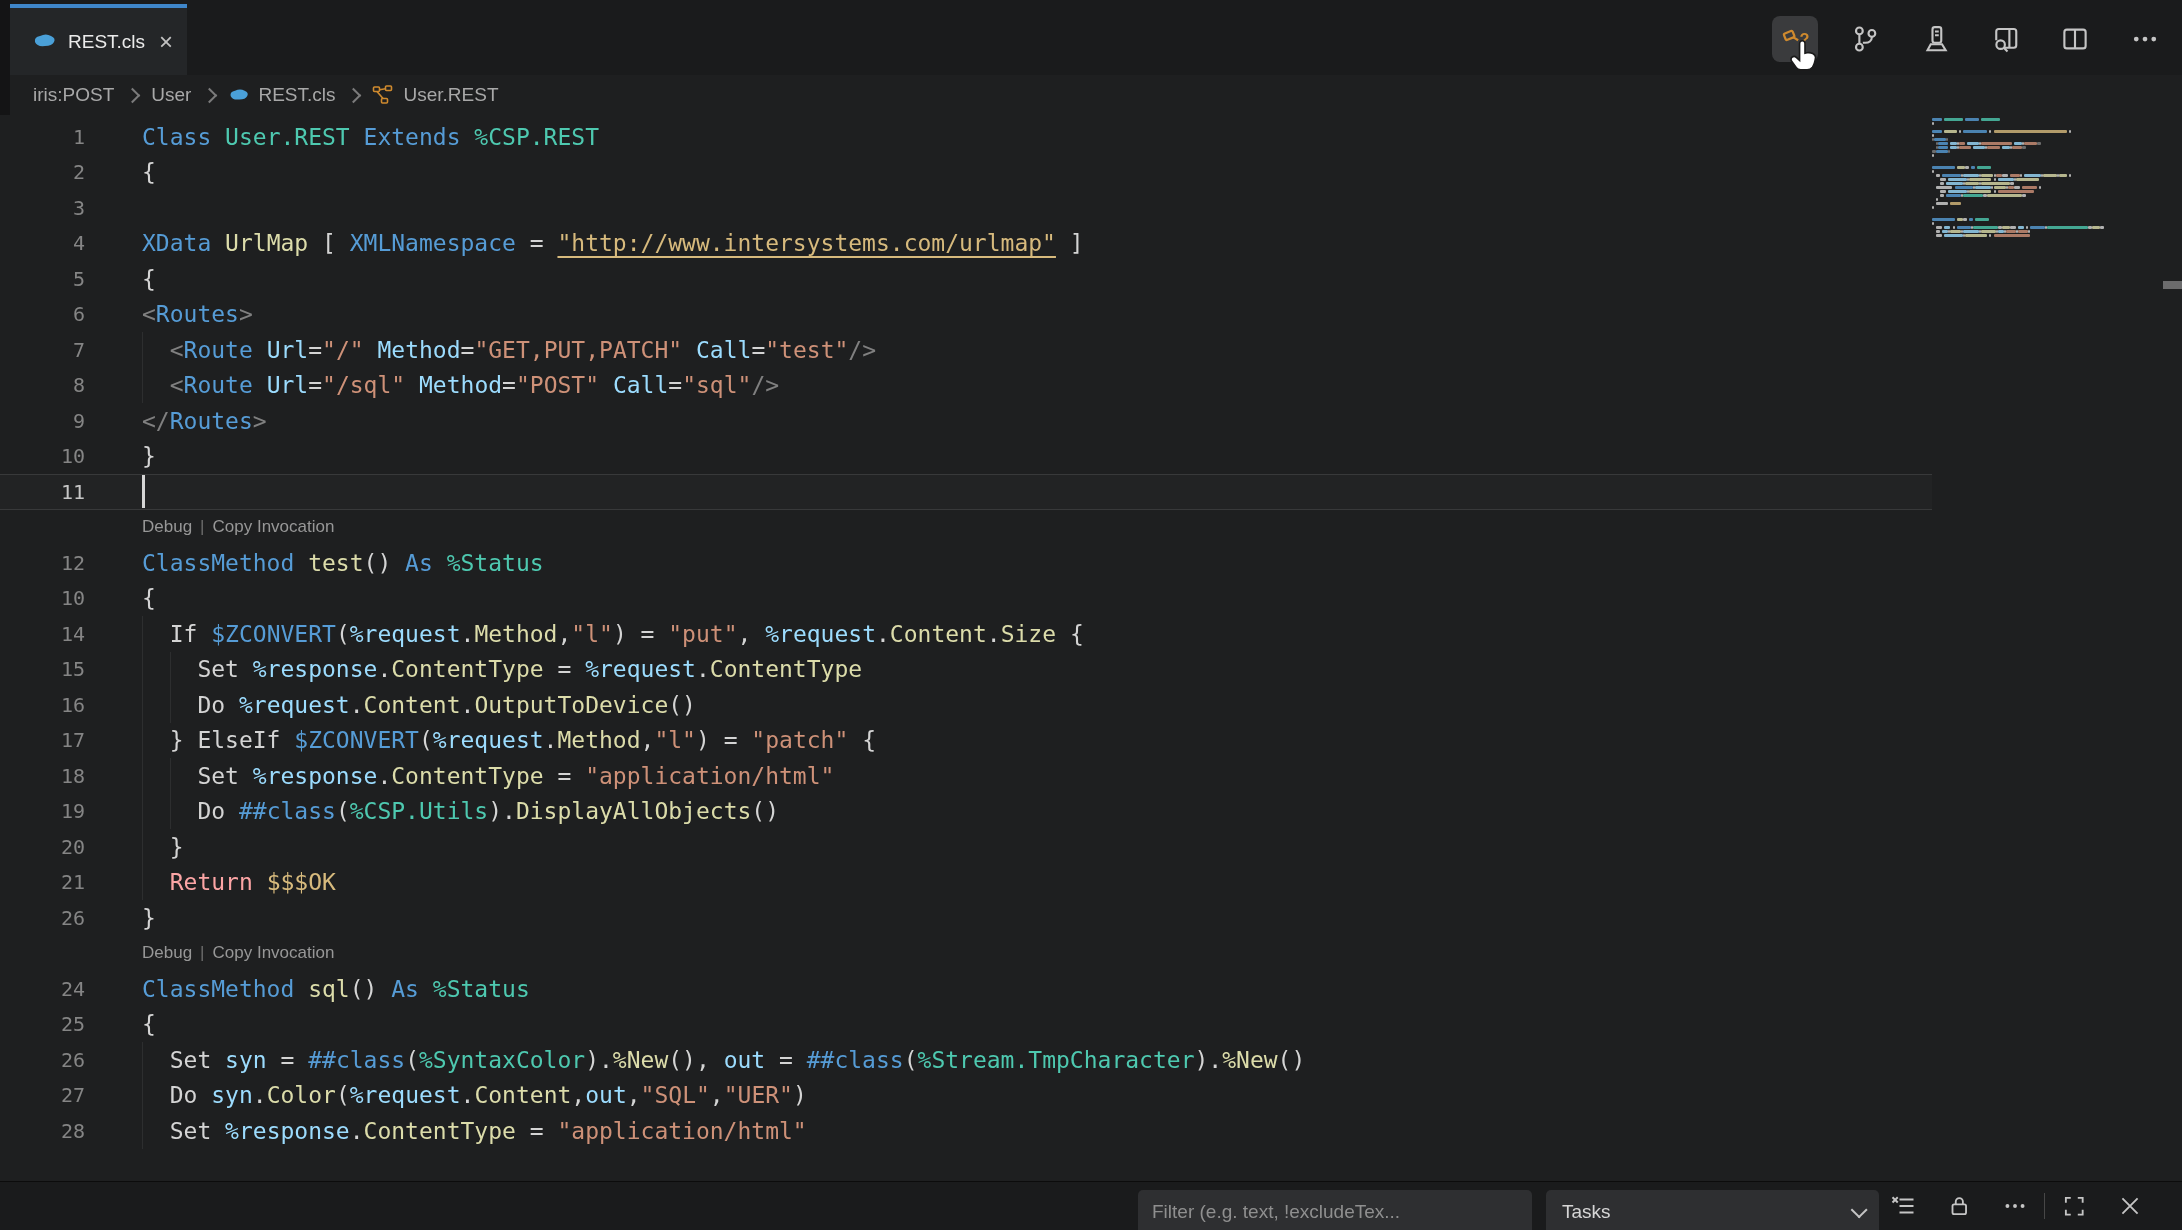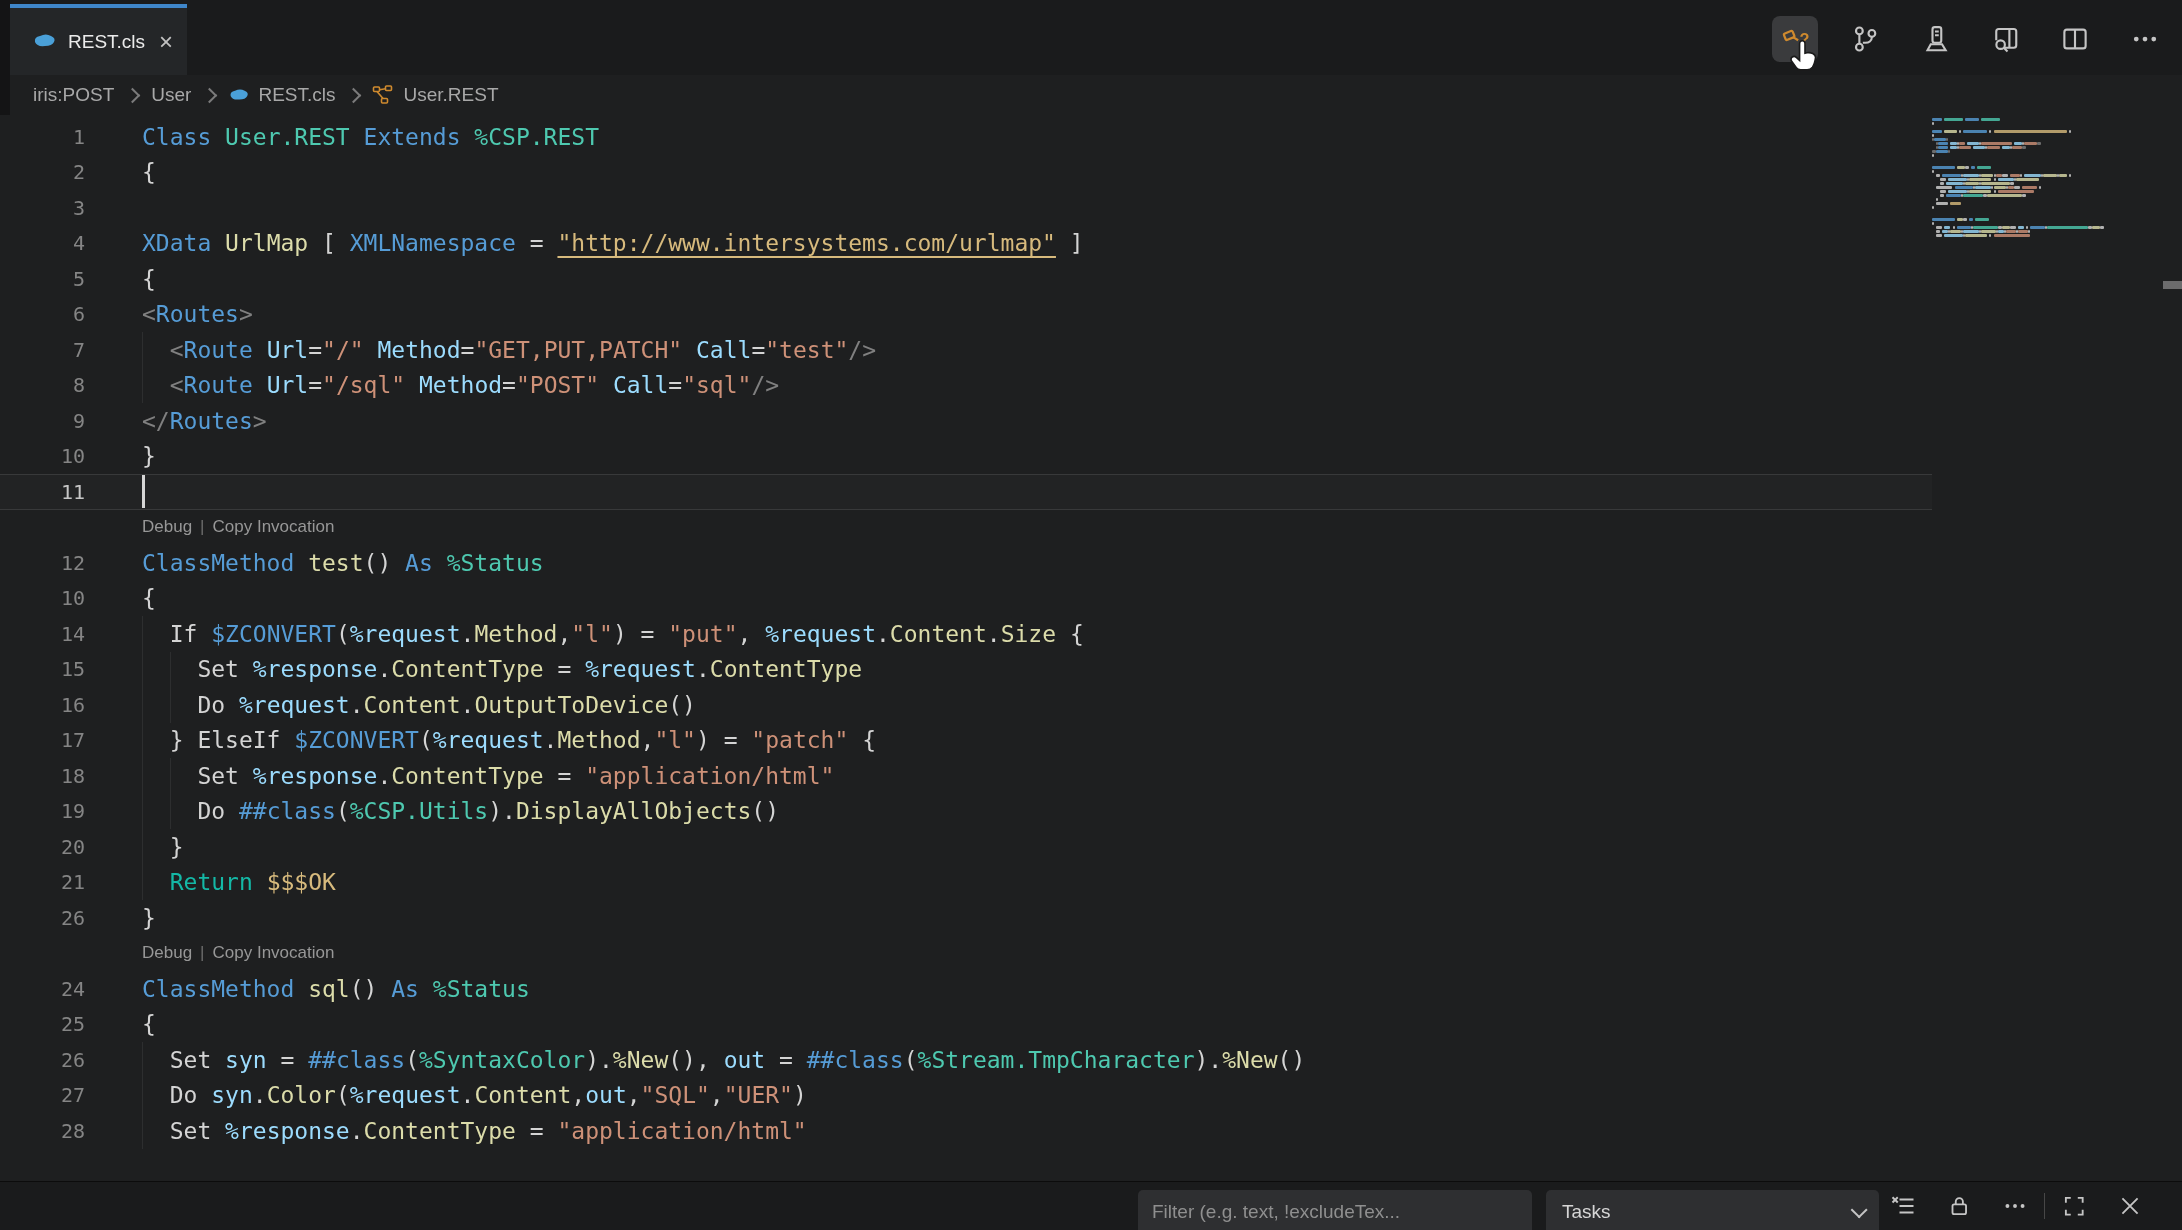--- a/index.html
+++ b/index.html
@@ -268,21 +268,21 @@
           <span class="codeline"><span class="tok pun" style="color: rgb(212, 212, 212);">    Do </span><span class="tok kw" style="color: rgb(86, 156, 214);">##class</span><span class="tok pun" style="color: rgb(212, 212, 212);">(</span><span class="tok cls" style="color: rgb(78, 201, 176);">%CSP.Utils</span><span class="tok pun" style="color: rgb(212, 212, 212);">).</span><span class="tok fn" style="color: rgb(220, 220, 170);">DisplayAllObjects</span><span class="tok pun" style="color: rgb(212, 212, 212);">()</span></span>
         </div>
         <div class="row">
           <span class="gutter">20</span>
           <span class="guide" style="left: 142px;"></span>
           <span class="codeline"><span class="tok pun" style="color: rgb(212, 212, 212);">  }</span></span>
         </div>
         <div class="row">
           <span class="gutter">21</span>
           <span class="guide" style="left: 142px;"></span>
-          <span class="codeline"><span class="tok pun" style="color: #14b8a6;">  Return </span><span class="tok mac" style="color: rgb(215, 186, 125);">$$$OK</span></span>
+          <span class="codeline"><span class="tok pun" style="color: #fca5a5;">  Return </span><span class="tok mac" style="color: rgb(215, 186, 125);">$$$OK</span></span>
         </div>
         <div class="row">
           <span class="gutter">26</span>
           <span class="codeline"><span class="tok pun" style="color: rgb(212, 212, 212);">}</span></span>
         </div>
         <div class="row">
           <span class="gutter"></span>
           <span class="lensline" style="margin-left: 57px;">
             <span class="lens-link">Debug</span>
             <span class="lens-sep">|</span>

